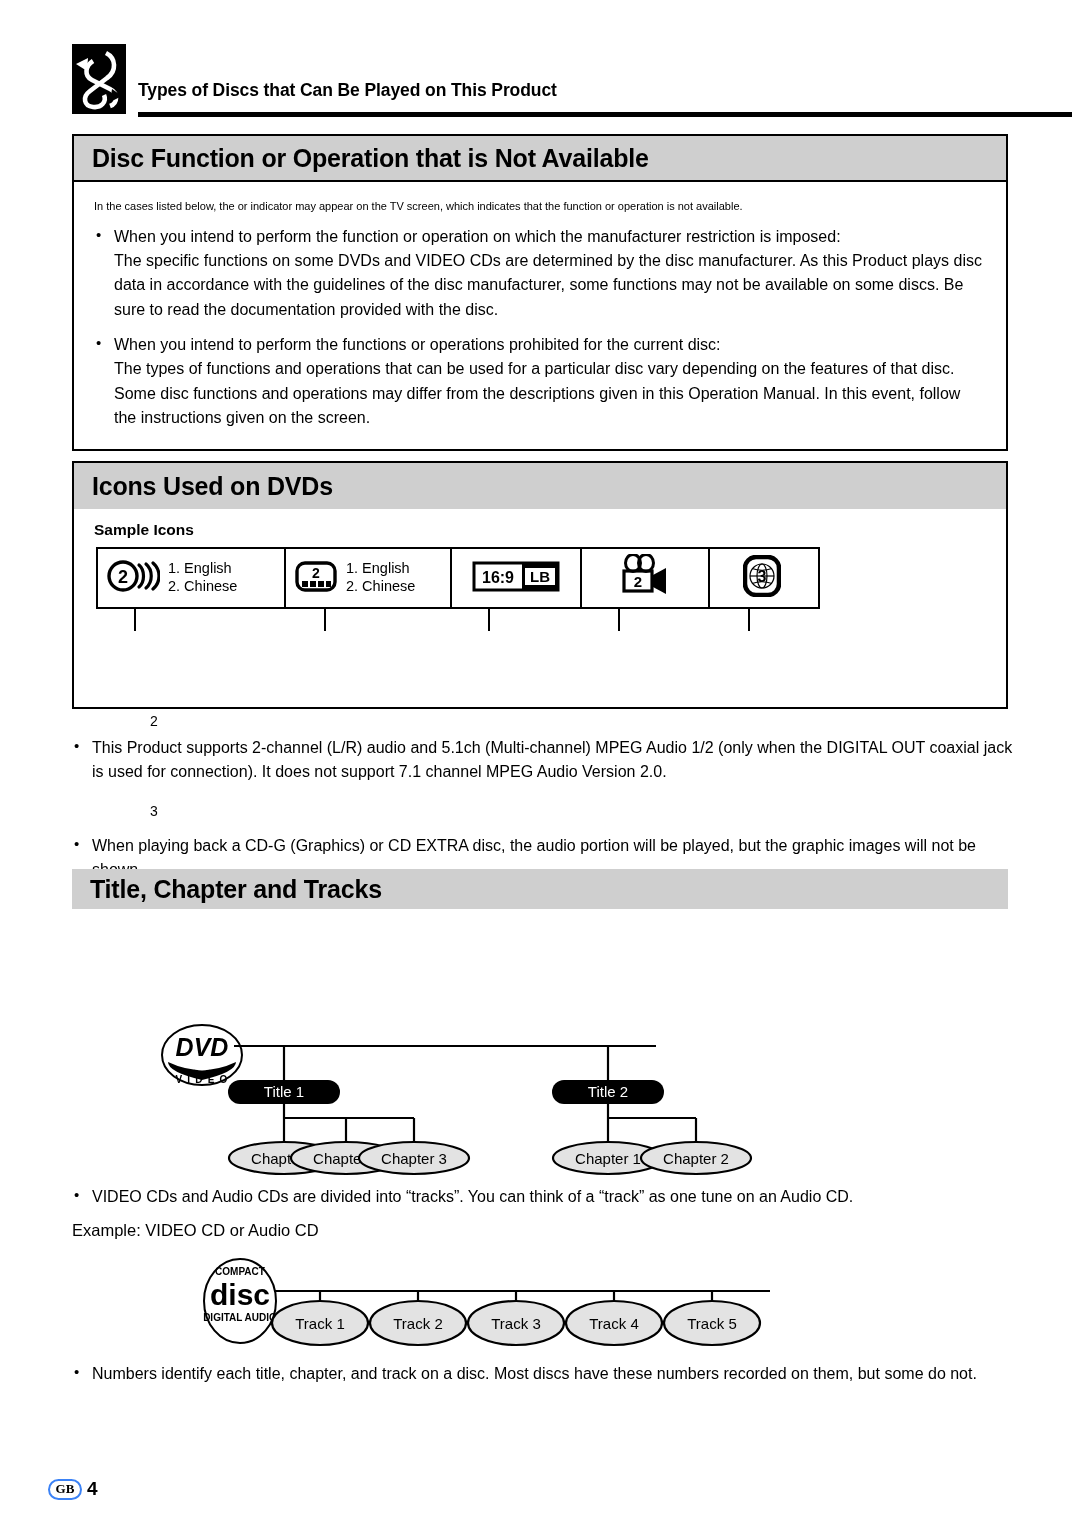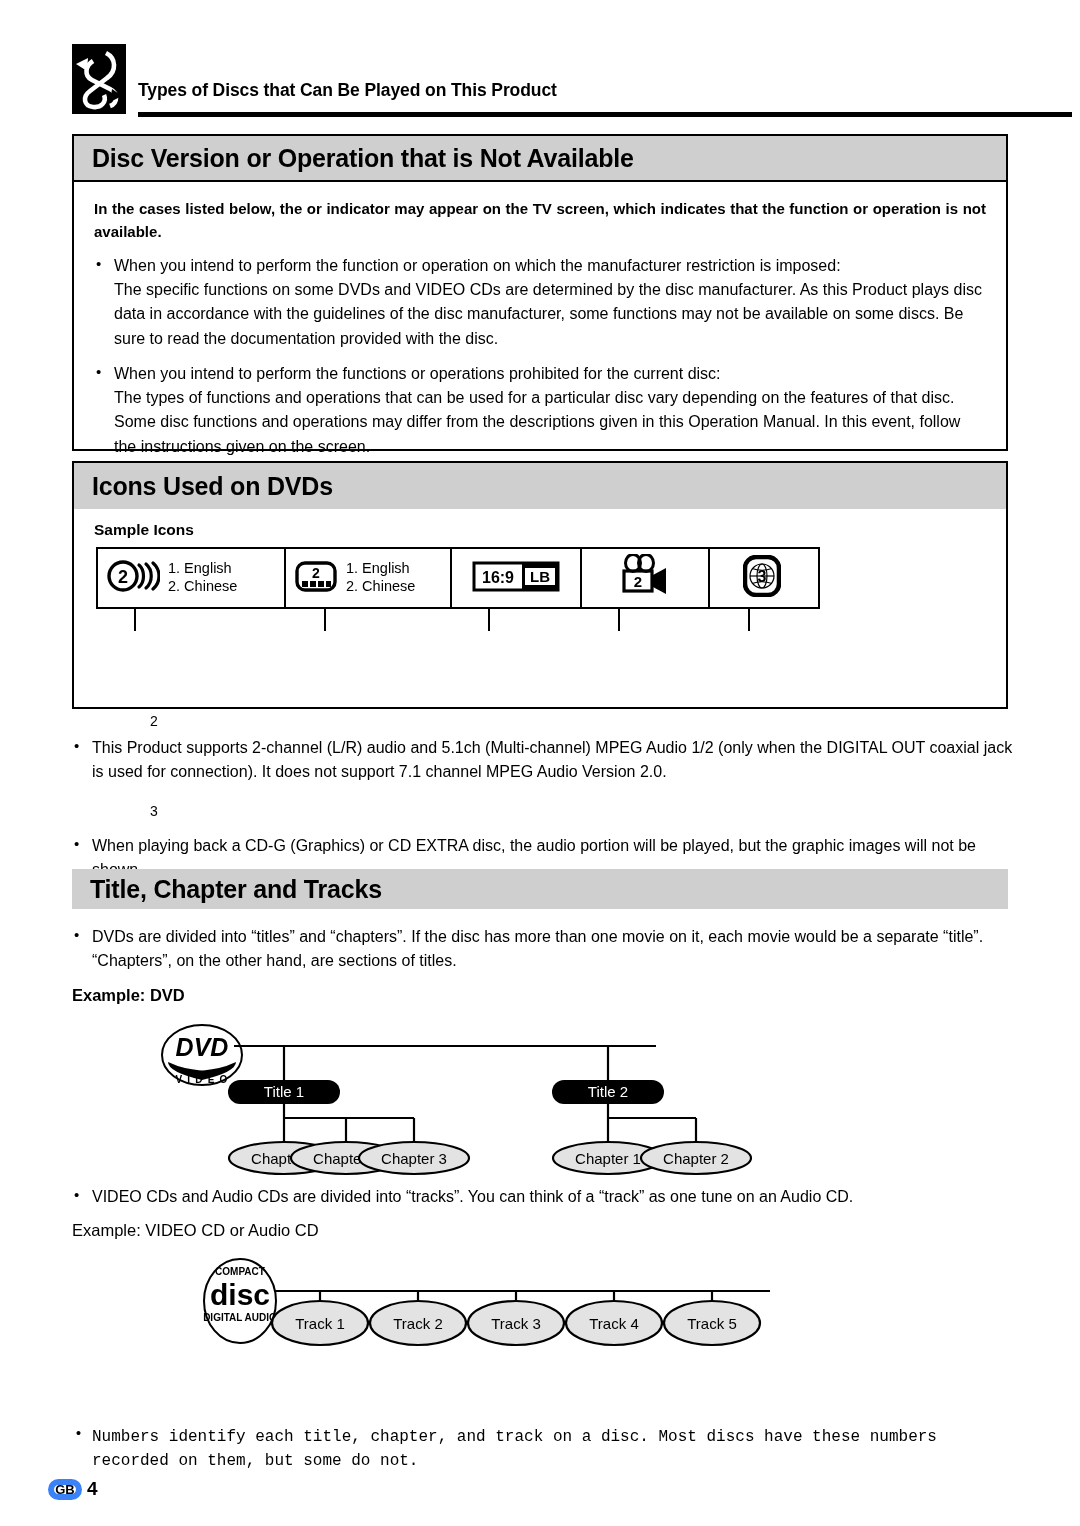--- a/index.html
+++ b/index.html
@@ -85,22 +85,22 @@
     height: 40px;
     display: flex;
     align-items: center;
     padding-left: 18px;
     box-sizing: border-box;
   }
 
   .body-pad { padding: 14px 20px 10px 20px; }
 
   .lead {
-    font-size: 15px;
-    font-weight: bold;
+    font-size: 11px;
+    font-weight: normal;
     line-height: 1.52;
     text-align: justify;
     margin: 2px 0 10px 0;
   }
 
   ul.bl { list-style: none; margin: 0; padding: 0; }
   ul.bl > li {
     position: relative;
     padding-left: 20px;
     font-size: 16px;
@@ -190,28 +190,29 @@
   .footer-gb {
     position: absolute;
     left: 48px;
     top: 1478px;
     display: flex;
     align-items: center;
   }
   .gb-badge {
     width: 34px;
     height: 21px;
-    border: 6px solid #3b82f6;
+    border: 2px solid #3b82f6;
     border-radius: 11px;
     font-size: 13px;
     font-weight: bold;
     display: flex;
     align-items: center;
     justify-content: center;
     box-sizing: border-box;
+    font-family: Liberation Serif, serif;
   }
   .page-num {
     font-size: 19px;
     font-weight: bold;
     margin-left: 5px;
   }
 </style>
 </head>
 <body>
 
@@ -228,21 +229,21 @@
         <path d="M4 20 L16 14 L15 27 Z" fill="#fff"></path>
         <path d="M50 52 L38 58 L40 45 Z" fill="#000"></path>
       </svg>
     </div>
     <div class="runhead-title">Types of Discs that Can Be Played on This Product</div>
     <div class="runhead-rule"></div>
   </div>
 
   <div class="sec-box" style="left:72px; top:134px; width:936px; height:317px;">
     <div class="sec-head">
-      <span class="sec-head-title">Disc Version or Operation that is Not Available</span>
+      <span class="sec-head-title">Disc Function or Operation that is Not Available</span>
     </div>
     <div class="body-pad">
       <p class="lead">In the cases listed below, the  or  indicator may appear on the TV screen, which indicates that the function or operation is not available.</p>
       <ul class="bl">
         <li>
           <span class="sub">When you intend to perform the function or operation on which the manufacturer restriction is imposed:</span>
           <span class="sub">The specific functions on some DVDs and VIDEO CDs are determined by the disc manufacturer. As this Product plays disc data in accordance with the guidelines of the disc manufacturer, some functions may not be available on some discs. Be sure to read the documentation provided with the disc.</span>
         </li>
         <li>
           <span class="sub">When you intend to perform the functions or operations prohibited for the current disc:</span>
@@ -364,26 +365,20 @@
       <ul class="bl" style="position:absolute; left:0; top:30px; width:948px;">
         <li>When playing back a CD-G (Graphics) or CD EXTRA disc, the audio portion will be played, but the graphic images will not be shown.</li>
       </ul>
     </div>
   </div>
 
   <div class="bar-head" style="left:72px; top:869px; width:936px;">
     <span class="sec-head-title">Title, Chapter and Tracks</span>
   </div>
 
-  <div style="position:absolute; left:72px; top:925px; width:948px;">
-    <ul class="bl">
-      <li>DVDs are divided into “titles” and “chapters”. If the disc has more than one movie on it, each movie would be a separate “title”. “Chapters”, on the other hand, are sections of titles.</li>
-    </ul>
-    <div style="font-size:16.5px; font-weight:bold; margin-top:12px;">Example: DVD</div>
-  </div>
 
   <div class="tree" style="left:156px; top:1018px;">
     <svg width="640" height="158" viewBox="0 0 640 158">
 
       <g transform="translate(6,4)">
         <ellipse cx="40" cy="33" rx="40" ry="30" fill="none" stroke="#000" stroke-width="2"></ellipse>
         <path d="M6 40 Q40 56, 74 40 Q74 50, 40 58 Q6 50, 6 40 Z" fill="#000"></path>
         <ellipse cx="40" cy="45" rx="9" ry="3.4" fill="#fff"></ellipse>
         <text x="40" y="34" text-anchor="middle" font-family="Liberation Sans, sans-serif" font-size="25" font-weight="bold" font-style="italic" fill="#000">DVD</text>
         <text x="40" y="61" text-anchor="middle" font-family="Liberation Sans, sans-serif" font-size="10" font-weight="bold" letter-spacing="1.2" fill="#000">V I D E O</text>
@@ -481,21 +476,21 @@
         <ellipse cx="424" cy="68" rx="48" ry="22" fill="#e3e3e3" stroke="#000" stroke-width="2.2"></ellipse>
         <text x="424" y="74" text-anchor="middle" font-family="Liberation Sans, sans-serif" font-size="15" fill="#000">Track 4</text>
       </g>
       <g>
         <ellipse cx="522" cy="68" rx="48" ry="22" fill="#e3e3e3" stroke="#000" stroke-width="2.2"></ellipse>
         <text x="522" y="74" text-anchor="middle" font-family="Liberation Sans, sans-serif" font-size="15" fill="#000">Track 5</text>
       </g>
     </svg>
   </div>
 
-  <div style="position:absolute; left:72px; top:1425px; width:948px;font-family:Liberation Mono, monospace;">
+  <div style="position:absolute; left:72px; top:1362px; width:948px;">
     <ul class="bl">
       <li>Numbers identify each title, chapter, and track on a disc. Most discs have these numbers recorded on them, but some do not.</li>
     </ul>
   </div>
 
   <div class="footer-gb">
     <span class="gb-badge">GB</span>
     <span class="page-num">4</span>
   </div>
 

